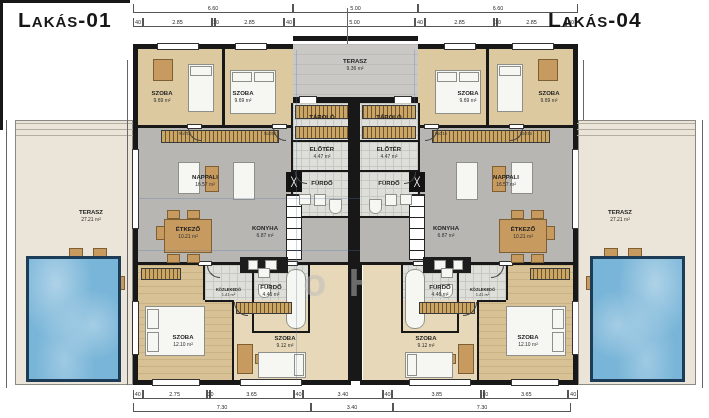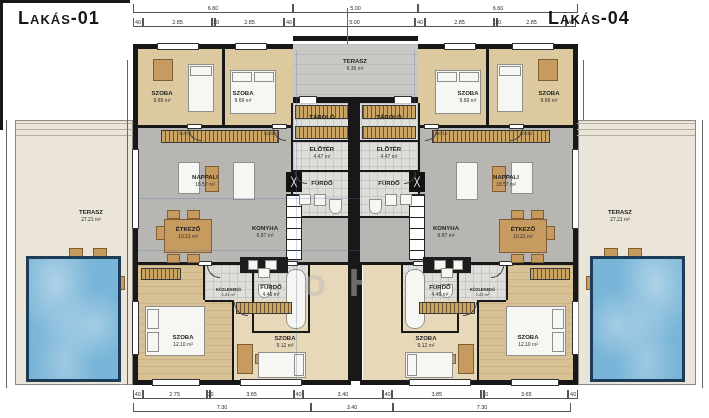--- a/index.html
+++ b/index.html
@@ -30,21 +30,21 @@
     #79b5d8;}
   .terrace{background:#eae5d8;border:1px solid #8a8a82;box-sizing:border-box;}
   .steps{background:repeating-linear-gradient(0deg,transparent 0 5px,#b3ae9f 5px 6px);}
   .mirror{transform:scaleX(-1);}
   .mirror .lbl,.mirror .tiny,.mirror .vent{transform:scaleX(-1);}
   .dimrow{display:flex;position:absolute;}
   .dimseg{position:relative;border-bottom:1px solid #555;border-left:1px solid #555;border-right:1px solid #555;height:9px;flex:0 1 auto;box-sizing:border-box;}
   .dimseg span{position:absolute;left:0;right:0;bottom:1px;text-align:center;font-size:5.5px;color:#333;white-space:nowrap;}
   .vdim{background:#666;}
   .fline{background:#5577aa;opacity:.3;}
-  .unit-title{font-variant:small-caps;font-weight:700;font-size:18px;letter-spacing:1px;color:#161616;white-space:nowrap;text-align:right;}
+  .unit-title{font-variant:small-caps;font-weight:700;font-size:21px;letter-spacing:1px;color:#161616;white-space:nowrap;text-align:right;}
   .logo{font-weight:800;font-size:34px;letter-spacing:-1px;color:#fff;white-space:nowrap;
     text-shadow:-3px -3px 0 #101010,3px -3px 0 #101010,-3px 3px 0 #101010,3px 3px 0 #101010,0 -3px 0 #101010,0 3px 0 #101010,-3px 0 0 #101010,3px 0 0 #101010;}
   .wm-center{font-weight:700;font-size:38px;color:#bdbdbd;opacity:.5;letter-spacing:6px;}
 </style>
 </head>
 <body>
 
 <div id="stage">
 
   <div class="ab wallb" style="left:0;top:0;width:130px;height:3px"></div>

